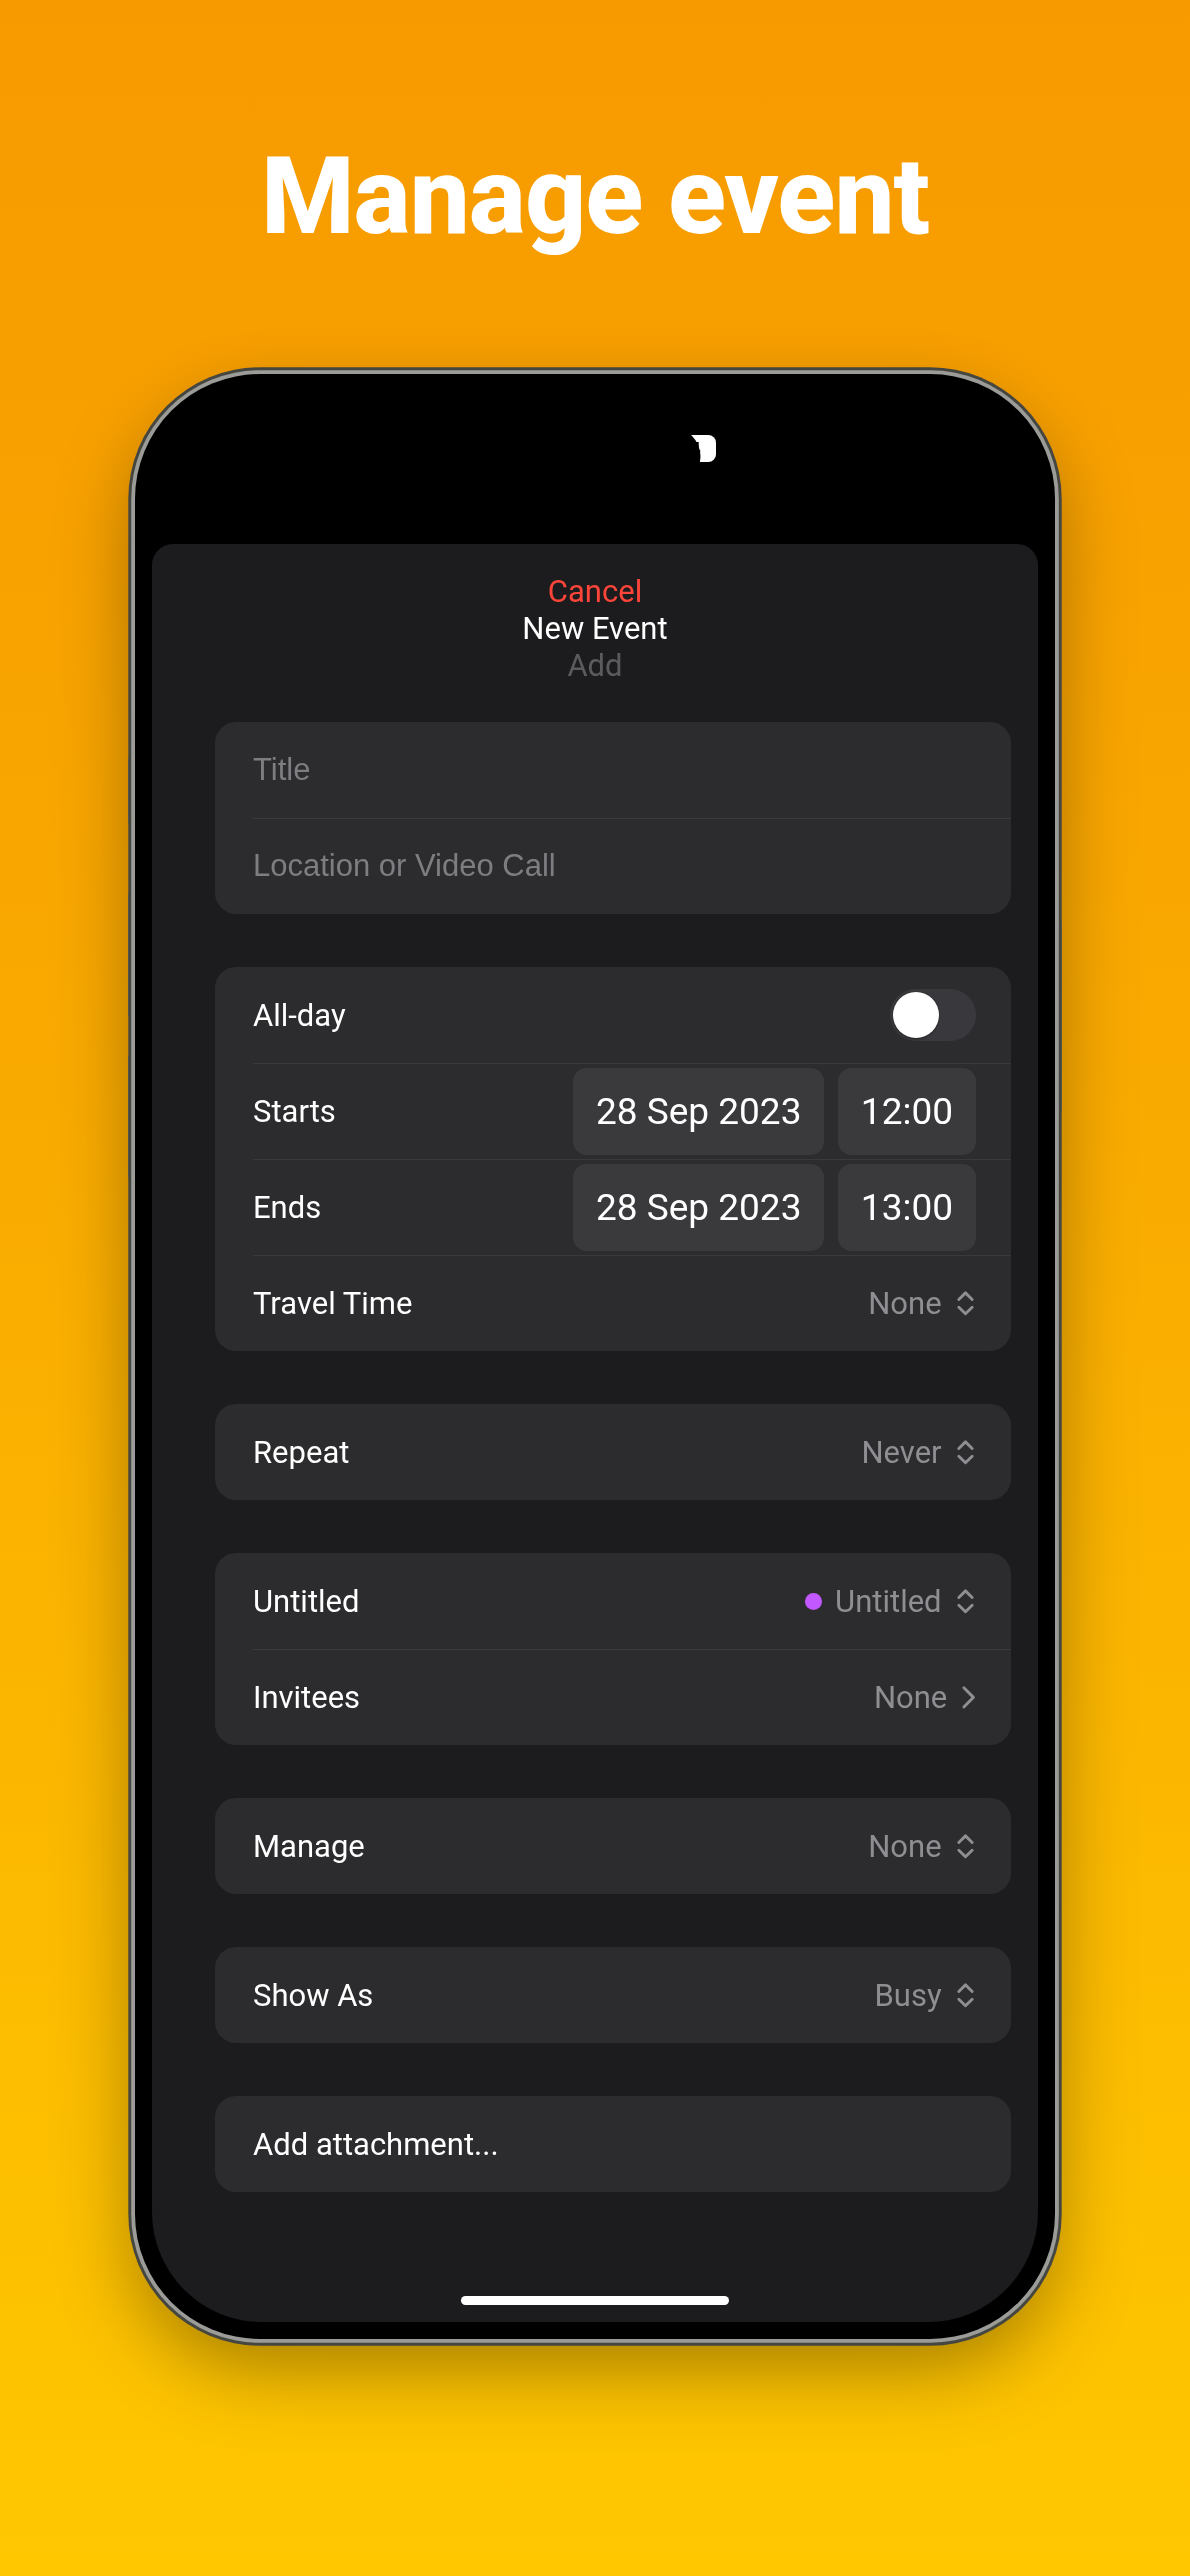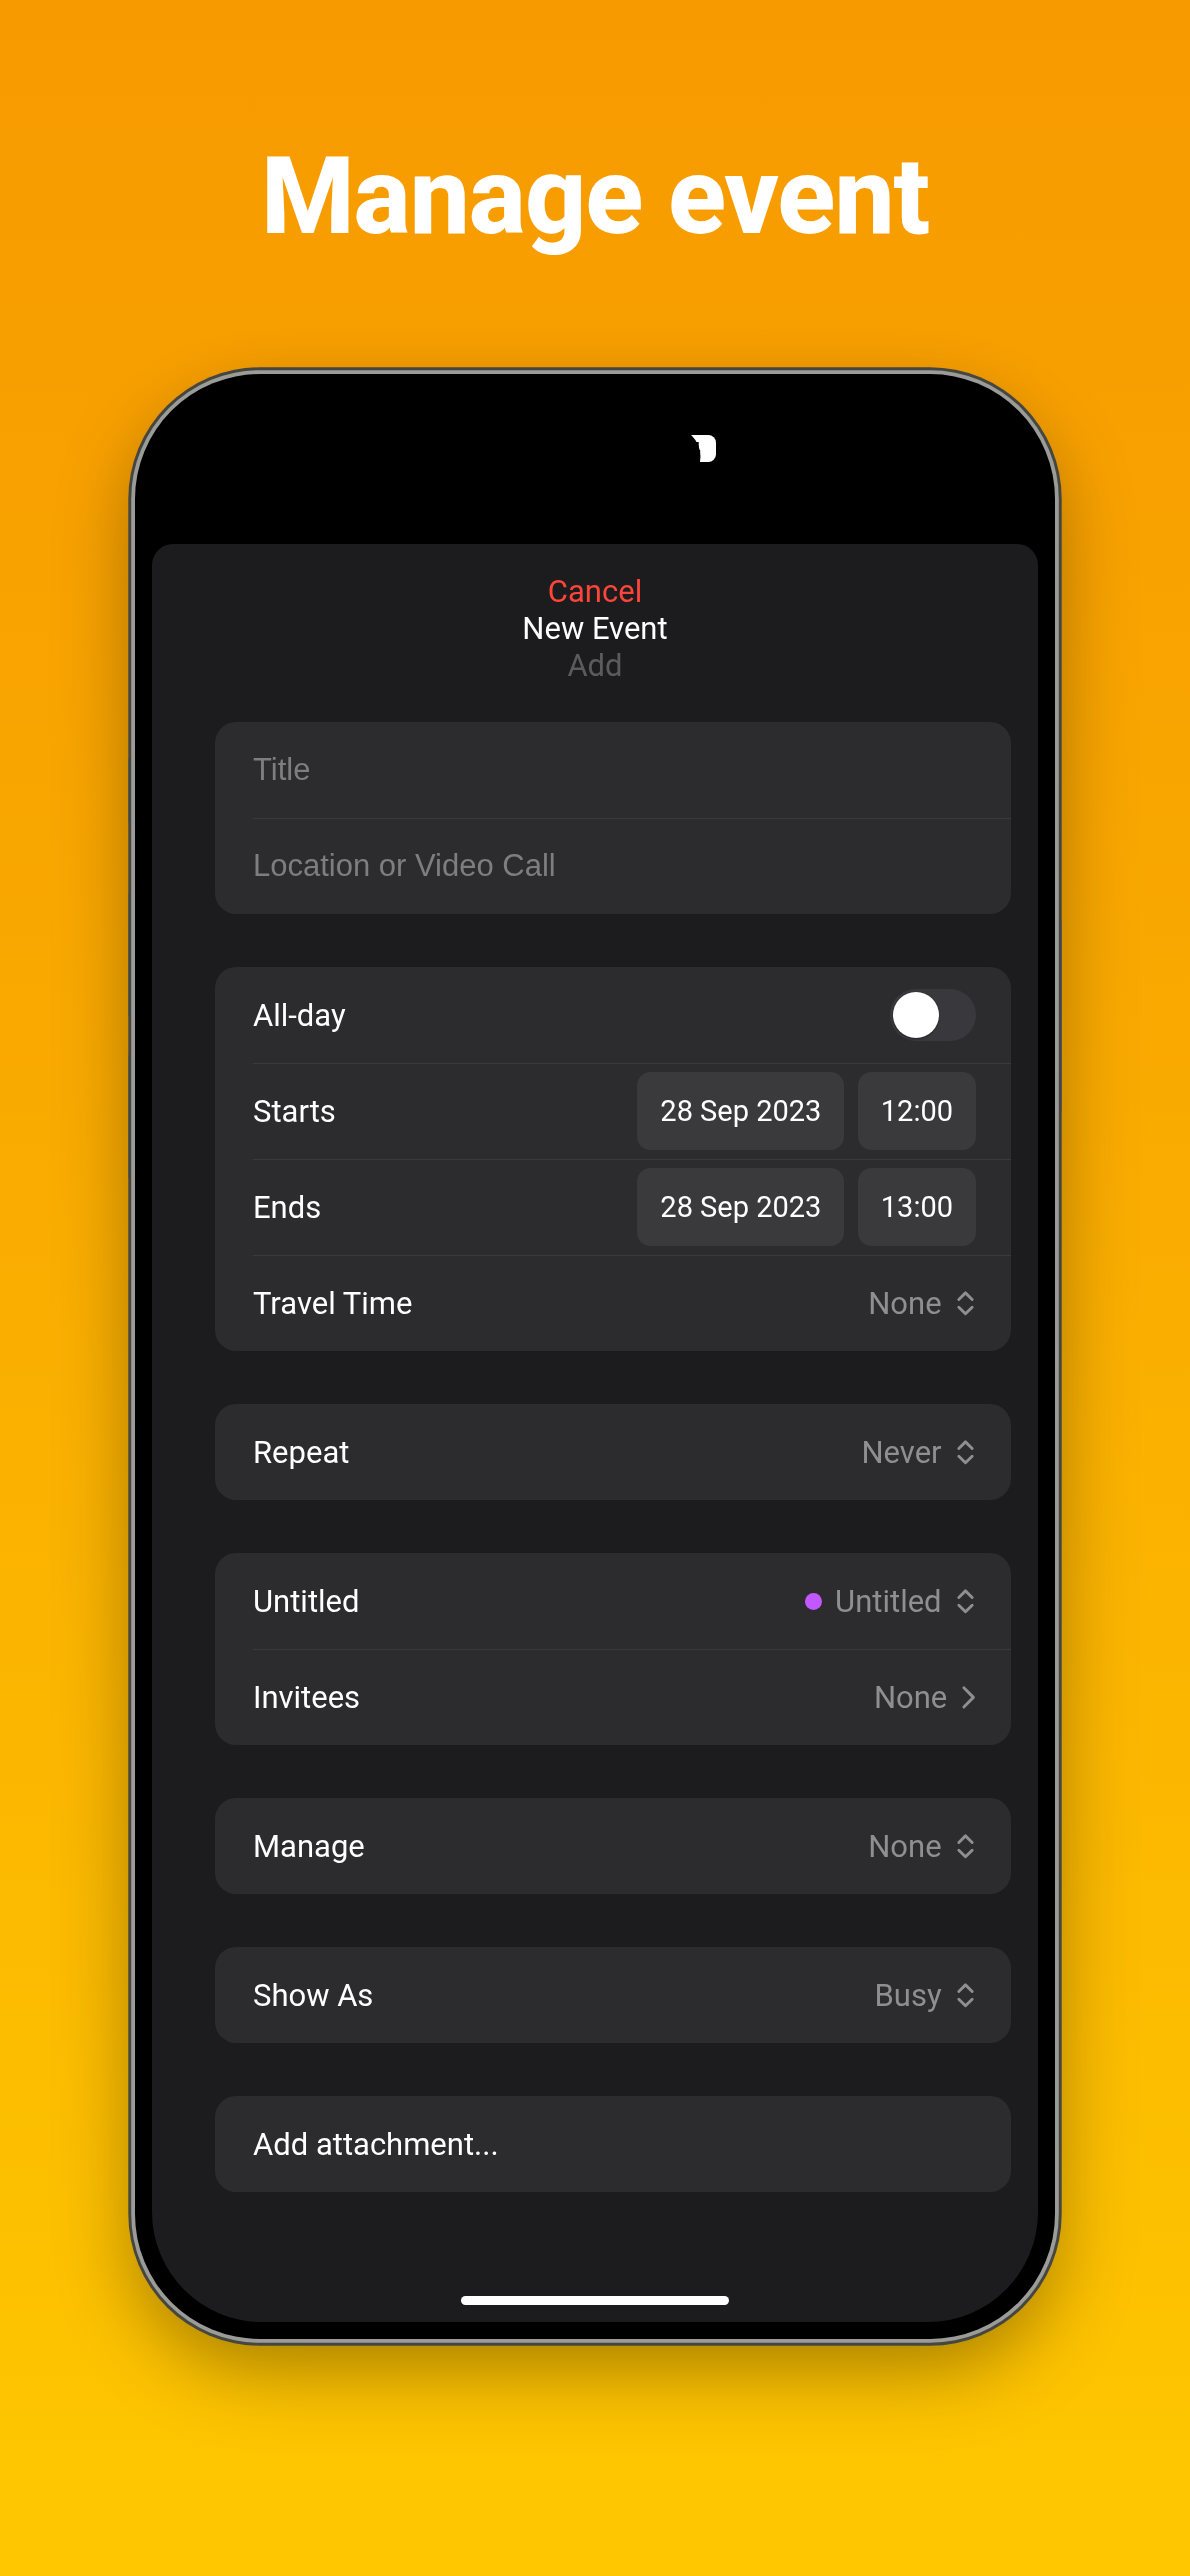--- a/index.html
+++ b/index.html
@@ -156,21 +156,21 @@
   width:100%;
   min-height:96px;
 }
 .row-input::placeholder { color:#7d7d82; }
 .row-value { color:#8e8e93; font-size:31px; display:flex; align-items:center; gap:13.4px; }
 .chip {
   background:#3a3a3c;
   color:#fff;
   padding: 22px 23px;
   border-radius: 13.4px;
-  font-size: 29px;
+  font-size: 37px;
 }
 .chips { display:flex; gap:13.4px; }
 .toggle {
   width: 86px; height: 52px;
   border-radius: 29px;
   background:#39393d;
   position:relative;
 }
 .toggle .knob {
   position:absolute; top:2.9px; left:2.9px;

